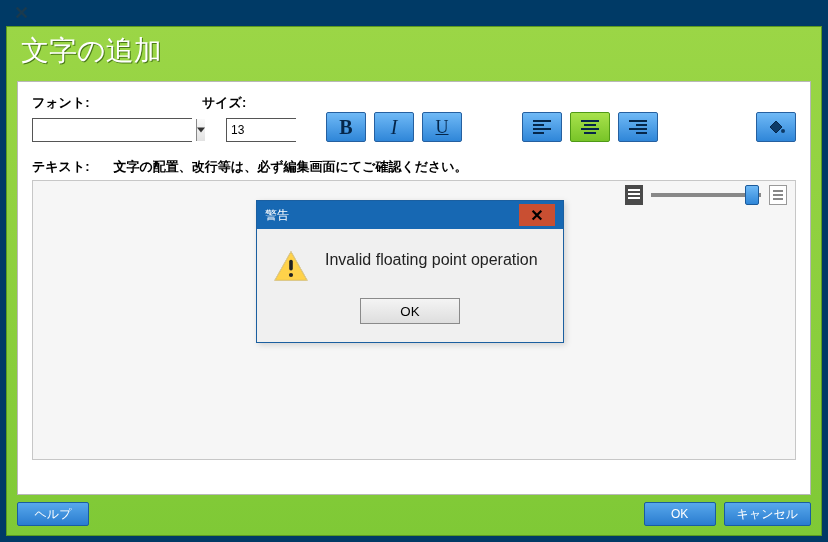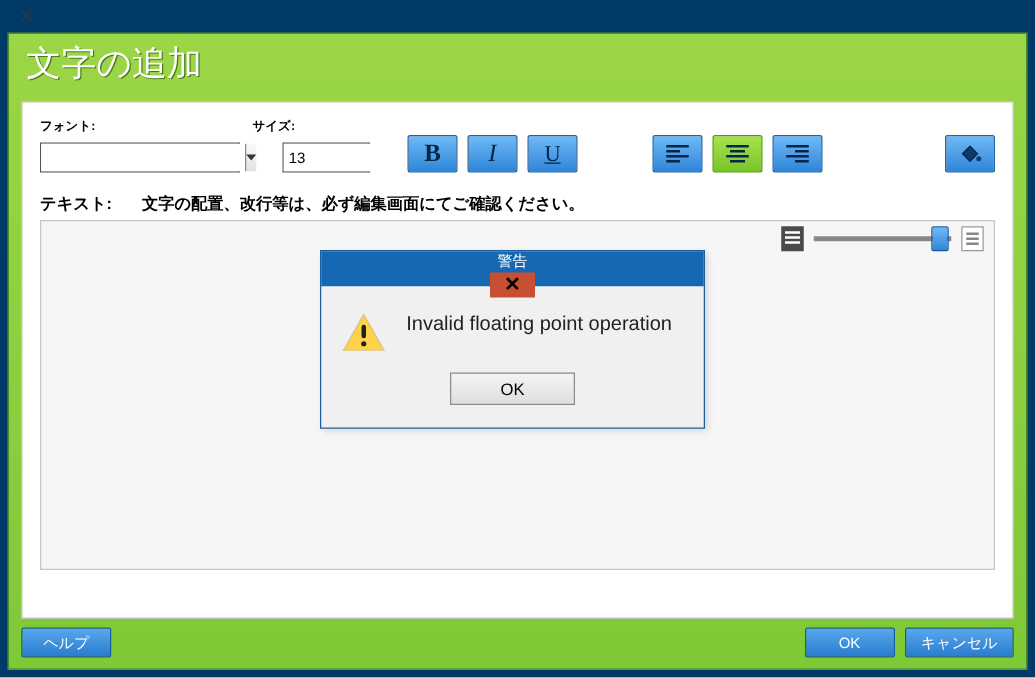--- a/index.html
+++ b/index.html
@@ -60,21 +60,21 @@
     background: #fff;
     border: 1px solid #b8b8b8;
     padding: 12px 14px;
   }
   .row1 {
     display: flex;
     align-items: flex-end;
     gap: 10px;
   }
   .field-group { display: flex; flex-direction: column; }
-  .label { font-weight: bold; font-size: 10px; margin-bottom: 6px; }
+  .label { font-weight: bold; font-size: 13px; margin-bottom: 6px; }
   .combo {
     display: flex;
     align-items: center;
     background: #fff;
     border: 1px solid #555;
     height: 24px;
   }
   .font-combo { width: 160px; }
   .size-combo { width: 70px; margin-left: 24px; }
   .combo input {
@@ -185,21 +185,20 @@
     box-shadow: 2px 2px 6px rgba(0,0,0,.15);
   }
   .modal-title {
     background: #1768b3;
     color: #fff;
     height: 28px;
     display: flex; align-items: center;
     padding: 0 8px;
     font-size: 12px;
     justify-content: space-between;
-    flex-direction: column;
   }
   .modal-close {
     width: 36px; height: 22px;
     background: #c94f32;
     color: #000;
     display: flex; align-items: center; justify-content: center;
     font-size: 16px; font-weight: bold;
     cursor: pointer;
   }
   .modal-body {

